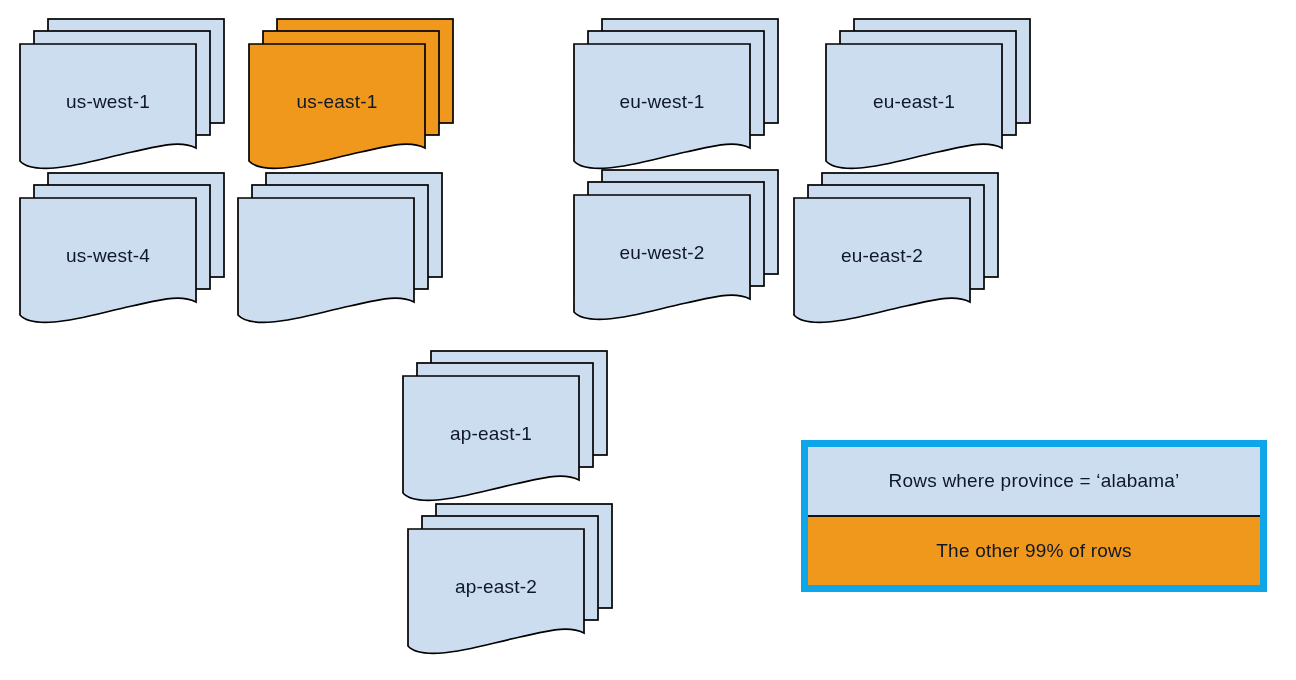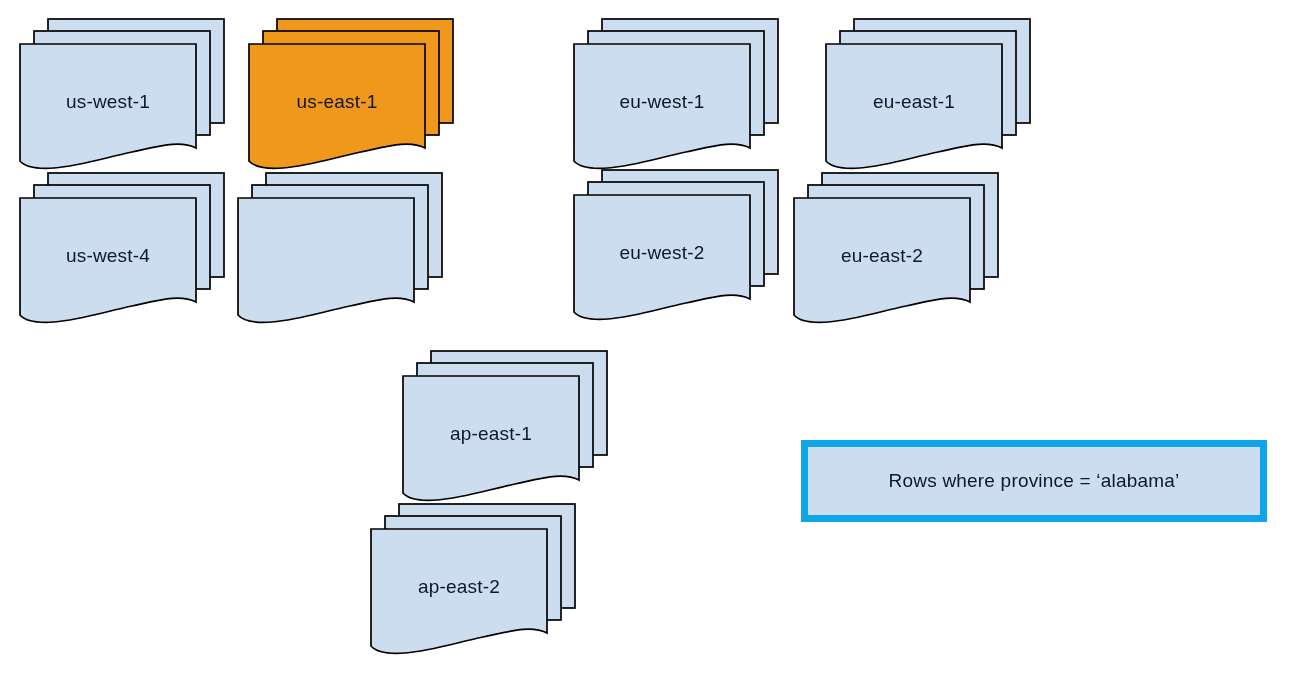--- a/index.html
+++ b/index.html
@@ -148,28 +148,29 @@
       <div class="stack" style="left: 402px; top: 350px;">
         <svg width="206" height="153" viewBox="0 0 206 153">
           <g fill="#cdddf0" stroke="#000000" stroke-width="1.7" stroke-linejoin="miter">
             <rect x="29" y="1" width="176" height="104"></rect>
             <rect x="15" y="13" width="176" height="104"></rect>
             <path d="M1 26 L177 26 L177 130 C161 122 141 128 113 134 C85 140 61 148 35 150 C21 151 7 150 1 143 Z"></path>
           </g>
         </svg>
         <div class="stack-label">ap-east-1</div>
       </div>
-      <div class="stack" style="left: 370px; top: 503px; padding-left: 44px;">
+      <div class="stack" style="left: 407px; top: 503px; padding-left: 44px;">
         <svg width="206" height="153" viewBox="0 0 206 153">
           <g fill="#cdddf0" stroke="#000000" stroke-width="1.7" stroke-linejoin="miter">
             <rect x="29" y="1" width="176" height="104"></rect>
             <rect x="15" y="13" width="176" height="104"></rect>
             <path d="M1 26 L177 26 L177 130 C161 122 141 128 113 134 C85 140 61 148 35 150 C21 151 7 150 1 143 Z"></path>
           </g>
         </svg>
         <div class="stack-label">ap-east-2</div>
       </div>
     </div>
 
   <div class="legend">
     <div class="legend-row" id="legend-row-0" style="background: rgb(205, 221, 240);">Rows where province = ‘alabama’</div>
+    <div class="legend-row" id="legend-row-1" style="background: rgb(240, 152, 27);">The other 99% of rows</div>
   </div>
 </div>
 
 </body></html>

